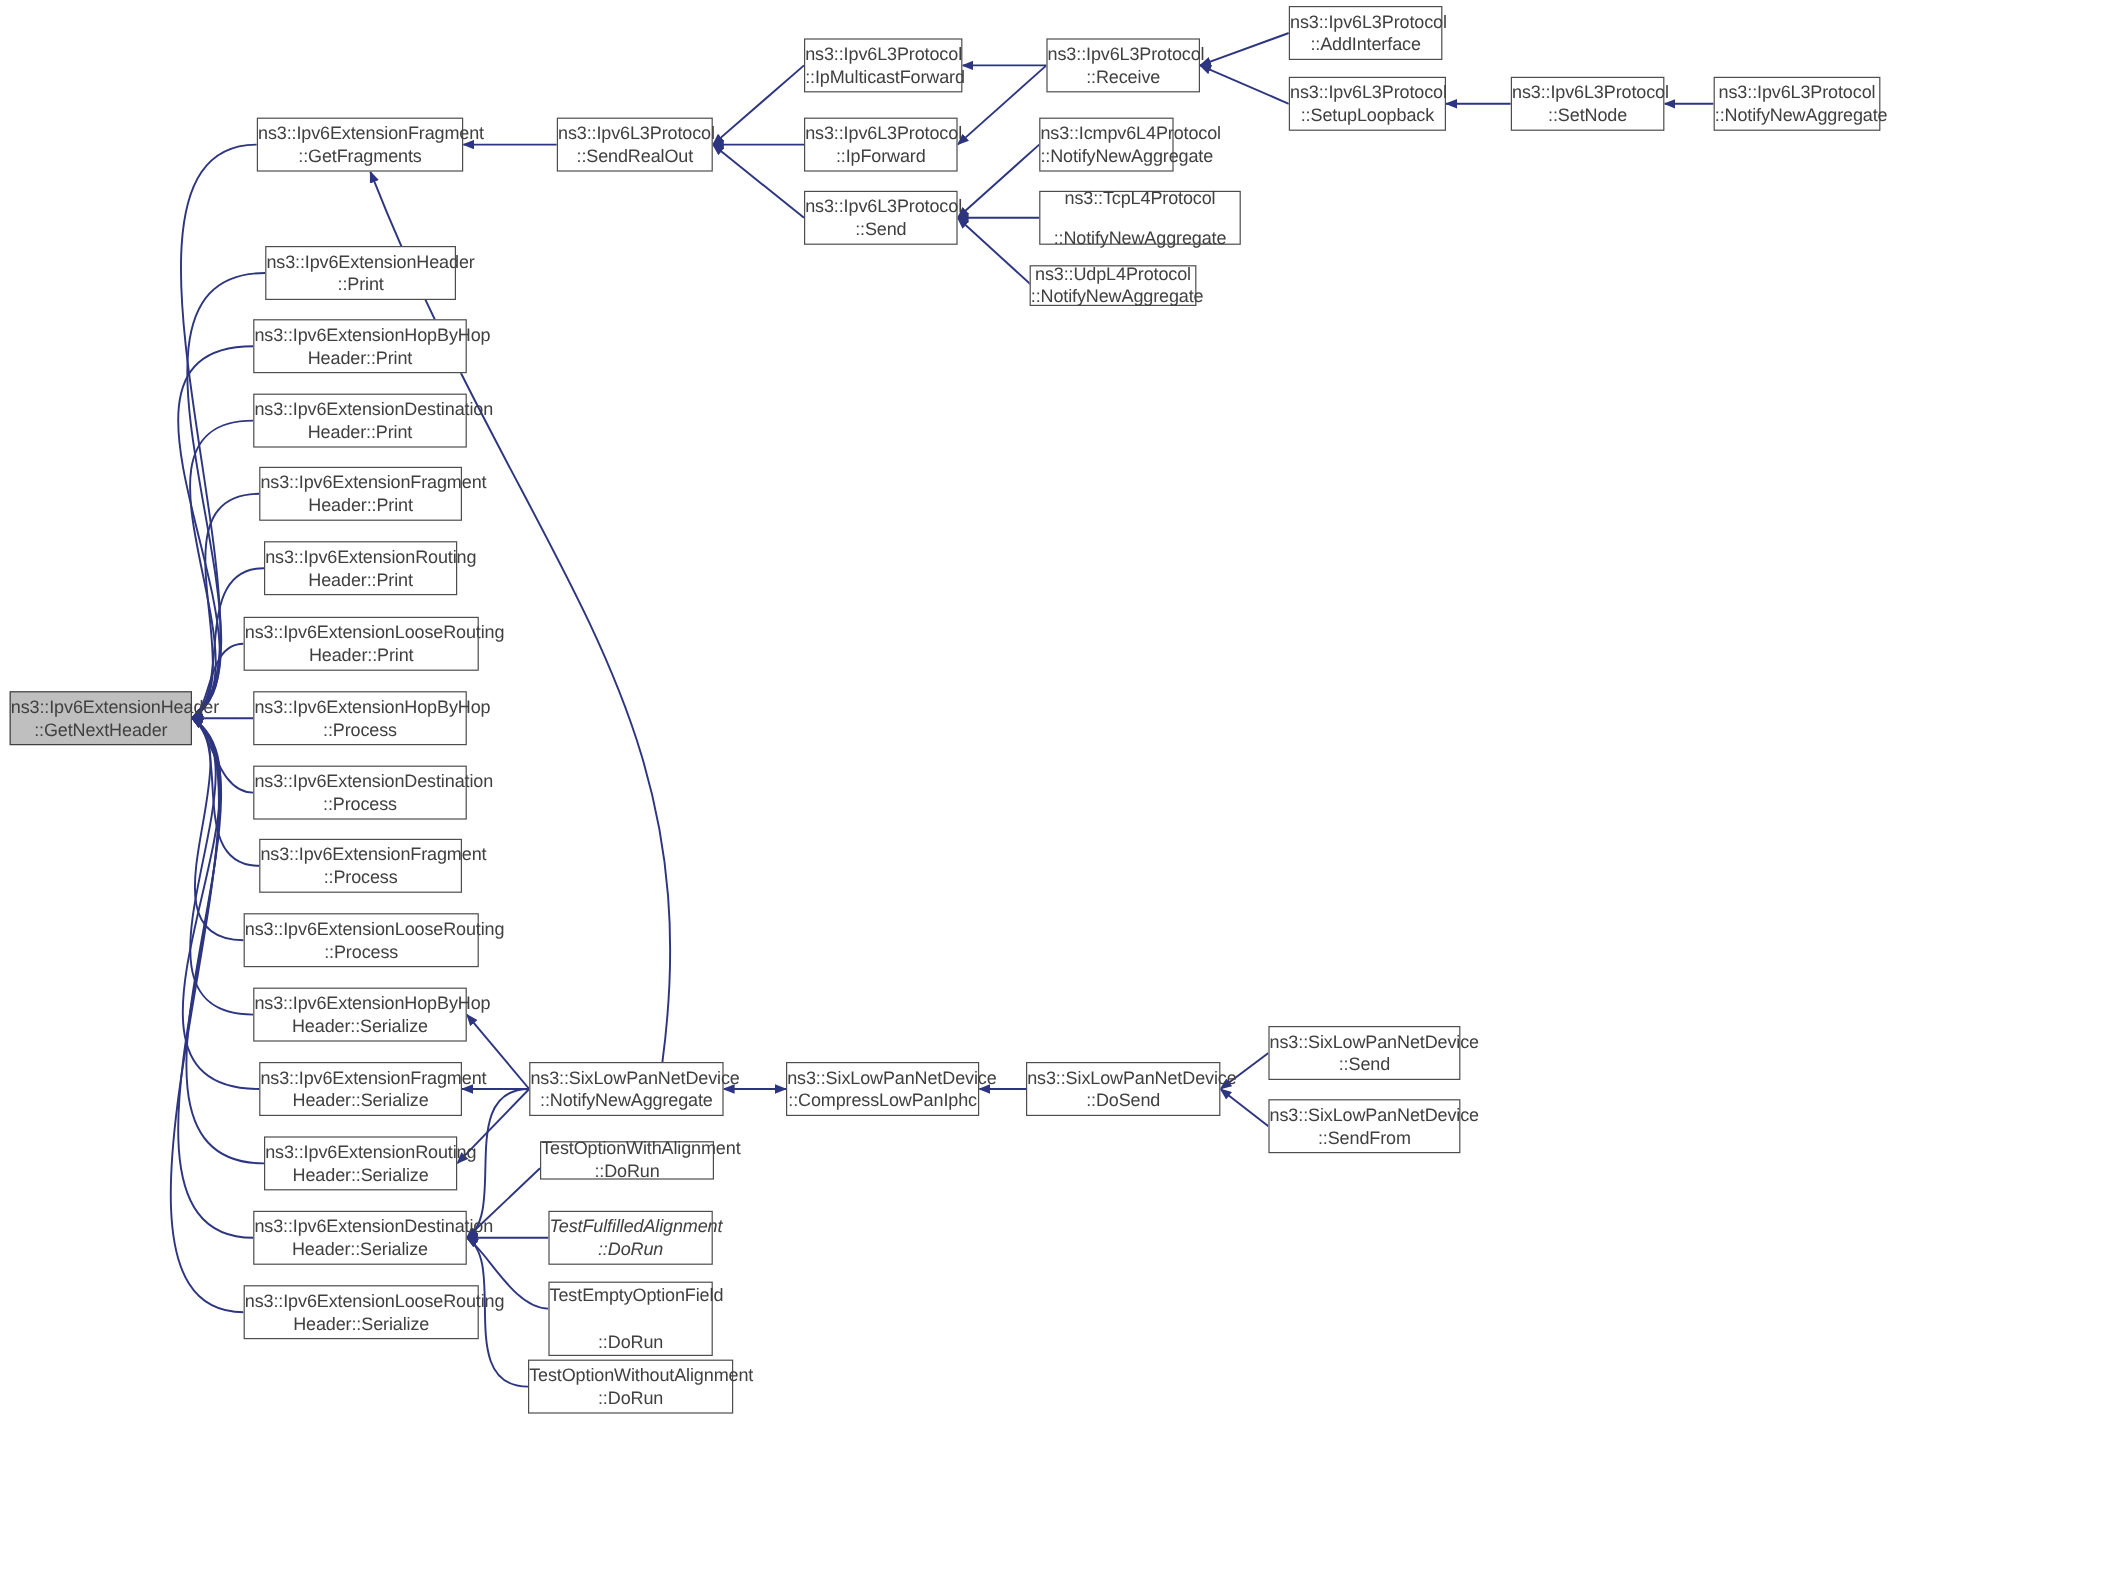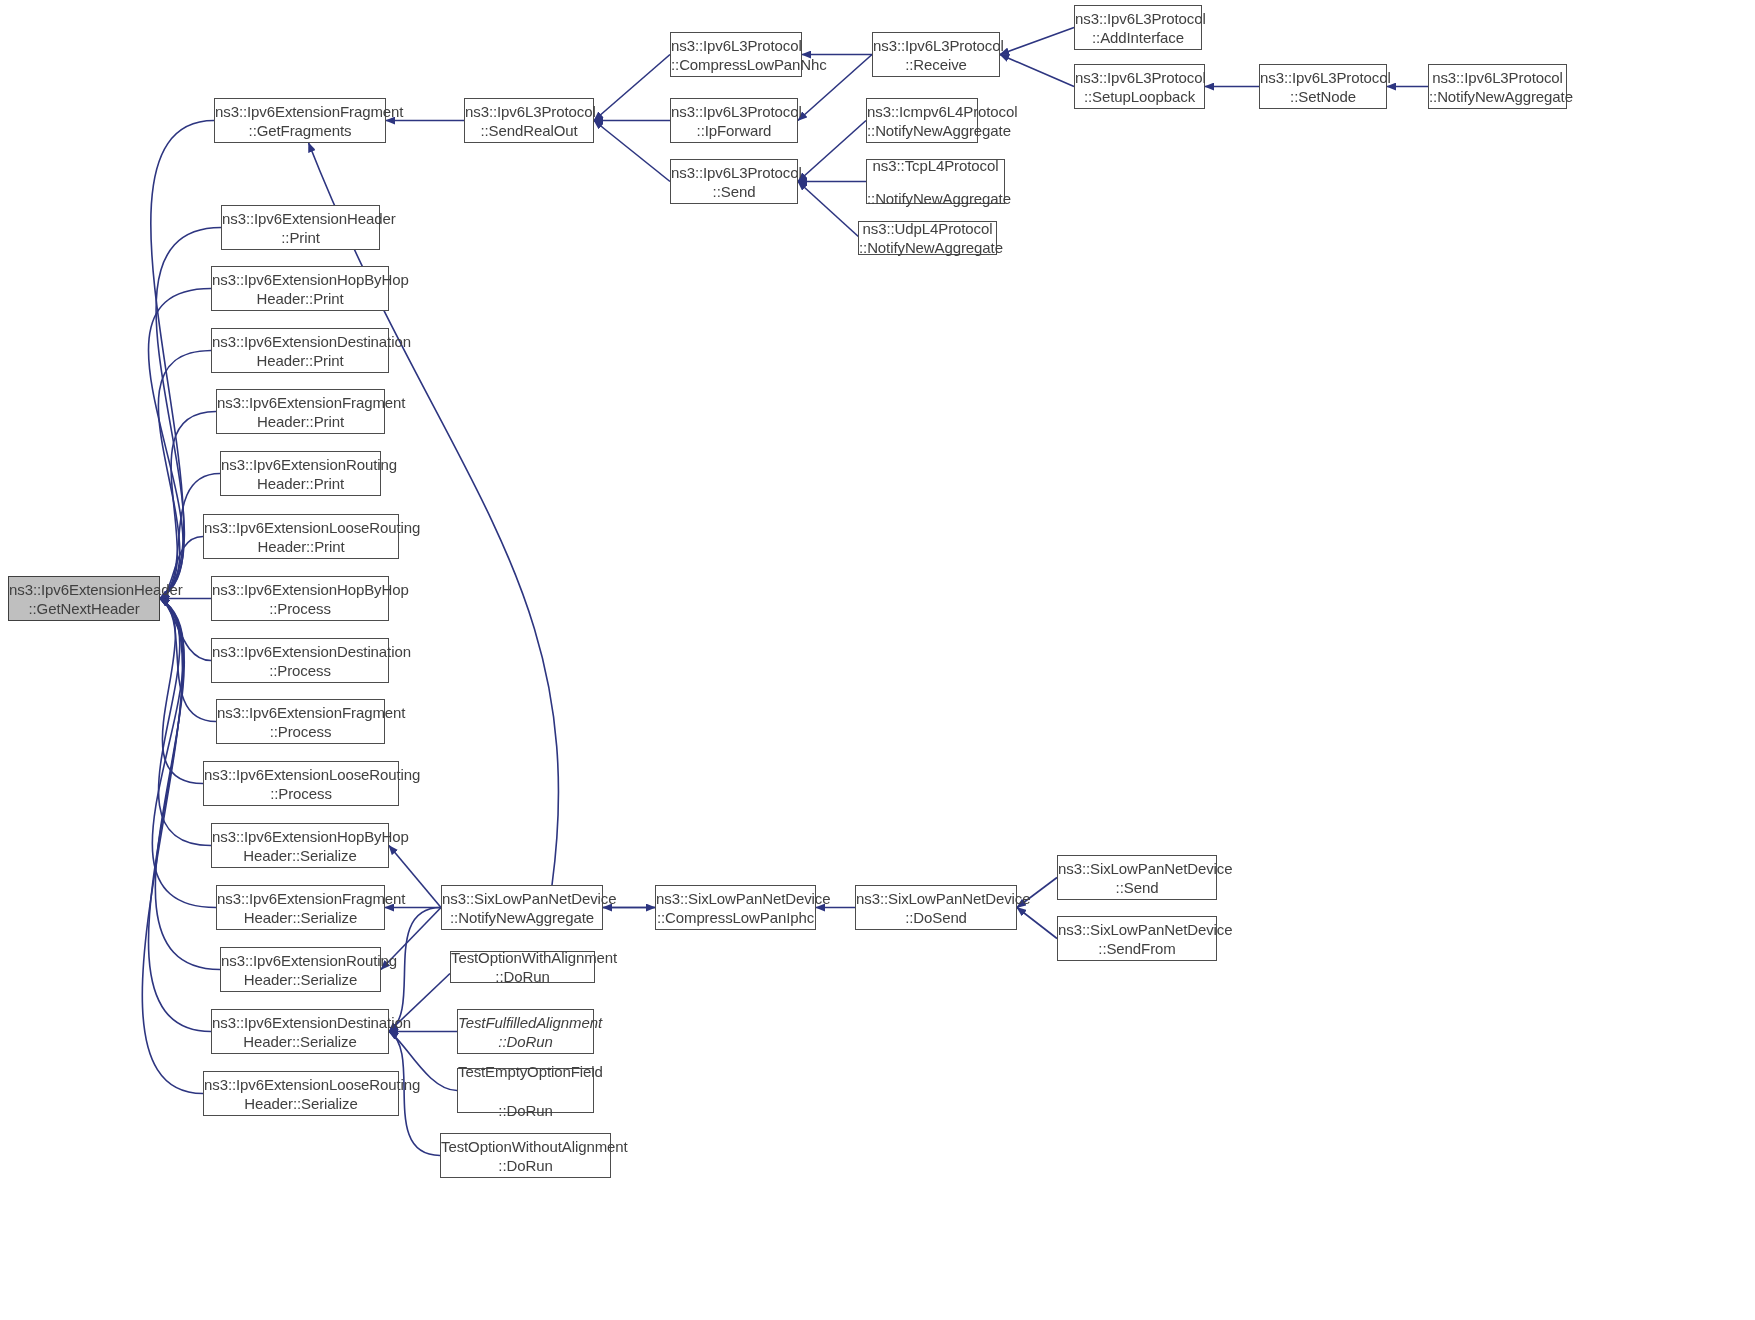--- a/index.html
+++ b/index.html
@@ -92,39 +92,39 @@
       <div class="node" style="left: 214px; top: 98px; width: 172px; height: 45px;">
         <span class="l1">ns3::Ipv6ExtensionFragment</span>
         <span class="l2">::GetFragments</span>
       </div>
       <div class="node" style="left: 464px; top: 98px; width: 130px; height: 45px;">
         <span class="l1">ns3::Ipv6L3Protocol</span>
         <span class="l2">::SendRealOut</span>
       </div>
       <div class="node" style="left: 670px; top: 32px; width: 132px; height: 45px;">
         <span class="l1">ns3::Ipv6L3Protocol</span>
-        <span class="l2">::CompressLowPanNhc</span>
+        <span class="l2">::IpMulticastForward</span>
       </div>
       <div class="node" style="left: 670px; top: 98px; width: 128px; height: 45px;">
         <span class="l1">ns3::Ipv6L3Protocol</span>
         <span class="l2">::IpForward</span>
       </div>
       <div class="node" style="left: 670px; top: 159px; width: 128px; height: 45px;">
         <span class="l1">ns3::Ipv6L3Protocol</span>
         <span class="l2">::Send</span>
       </div>
       <div class="node" style="left: 872px; top: 32px; width: 128px; height: 45px;">
         <span class="l1">ns3::Ipv6L3Protocol</span>
         <span class="l2">::Receive</span>
       </div>
       <div class="node" style="left: 866px; top: 98px; width: 112px; height: 45px;">
         <span class="l1">ns3::Icmpv6L4Protocol</span>
         <span class="l2">::NotifyNewAggregate</span>
       </div>
-      <div class="node" style="left: 866px; top: 159px; width: 139px; height: 45px; gap: 14px;">
+      <div class="node" style="left: 866px; top: 159px; width: 168px; height: 45px; gap: 14px;">
         <span class="l1">ns3::TcpL4Protocol</span>
         <span class="l2">::NotifyNewAggregate</span>
       </div>
       <div class="node" style="left: 843px; top: 221px; width: 139px; height: 34px; margin-left: 15px;">
         <span class="l1">ns3::UdpL4Protocol</span>
         <span class="l2">::NotifyNewAggregate</span>
       </div>
       <div class="node" style="left: 1074px; top: 5px; width: 128px; height: 45px;">
         <span class="l1">ns3::Ipv6L3Protocol</span>
         <span class="l2">::AddInterface</span>
@@ -222,21 +222,21 @@
         <span class="l2">::SendFrom</span>
       </div>
       <div class="node" style="left: 450px; top: 951px; width: 145px; height: 32px;">
         <span class="l1">TestOptionWithAlignment</span>
         <span class="l2">::DoRun</span>
       </div>
       <div class="node" style="left: 457px; top: 1009px; width: 137px; height: 45px; font-style: italic;">
         <span class="l1">TestFulfilledAlignment</span>
         <span class="l2">::DoRun</span>
       </div>
-      <div class="node" style="left: 457px; top: 1068px; width: 137px; height: 45px; gap: 20px;">
+      <div class="node" style="left: 457px; top: 1068px; width: 137px; height: 62px; gap: 20px;">
         <span class="l1">TestEmptyOptionField</span>
         <span class="l2">::DoRun</span>
       </div>
       <div class="node" style="left: 440px; top: 1133px; width: 171px; height: 45px;">
         <span class="l1">TestOptionWithoutAlignment</span>
         <span class="l2">::DoRun</span>
       </div>
     </div>
 </div>
 

